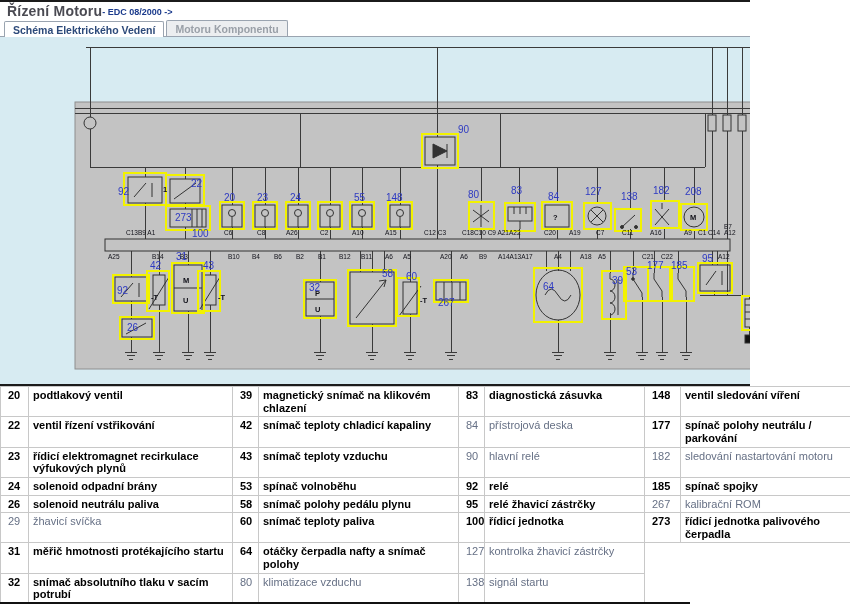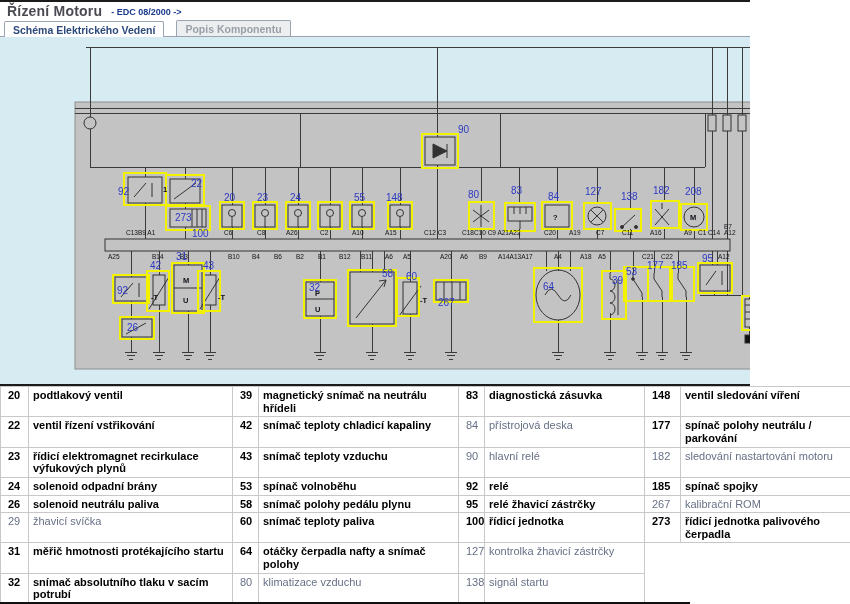--- a/index.html
+++ b/index.html
@@ -3,25 +3,25 @@
 <meta charset="utf-8">
 <style>
   * { margin:0; padding:0; box-sizing:border-box; }
   html,body { width:850px; height:604px; overflow:hidden; background:#fff;
               font-family:"Liberation Sans", sans-serif; }
   .app { width:750px; height:604px; border-top:2px solid #1b1b1b;
          display:flex; flex-direction:column; position:relative; background:#fff; }
 
   .header { height:20px; display:flex; align-items:center; padding-left:7px; background:#fff; }
   .title { font-size:14px; font-weight:bold; color:#4a4a52; letter-spacing:.2px; }
-  .subtitle { font-size:9px; font-weight:bold; color:#1a3a8c; margin-left:9px; margin-top:3px; }
+  .subtitle { font-size:9px; font-weight:bold; color:#1a3a8c; margin-top:3px; }
 
   .tabbar { height:19px; display:flex; align-items:flex-end; padding-left:4px;
             background:#fff; border-bottom:1px solid #9aa4b0; }
-  .tab { font-size:10.5px; font-weight:bold; padding:2px 8px 1px; margin-right:12px;
+  .tab { font-size:10.5px; font-weight:bold; padding:2px 8px 1px; margin-right:2px;
          border:1px solid #9aa4b0; border-bottom:none; border-radius:2px 2px 0 0;
          white-space:nowrap; cursor:default; }
   .tab.active   { background:#fff; color:#2d4a7a; position:relative; top:1px; }
   .tab.normal   { background:#e7eaee; color:#2d4a7a; }
   .tab.disabled { background:#eceef0; color:#9aa0a8; }
 
   .content { height:392px; background:#d7ebf2; position:relative; overflow:hidden; }
   .content svg { display:block; }
   svg text { font-family:"Liberation Sans", sans-serif; }
   text.cnum { font-size:10px; fill:#2e3ac2; }
@@ -45,21 +45,21 @@
 
 <div class="app">
 
   <div class="header">
     <span class="title">Řízení Motoru</span>
     <span class="subtitle">- EDC 08/2000 -&gt;</span>
   </div>
 
   <div class="tabbar">
     <span class="tab active">Schéma Elektrického Vedení</span>
-    <span class="tab disabled">Popis Komponentu</span>
+    <span class="tab disabled">Motoru Komponentu</span>
   </div>
 
   <div class="content">
     <svg width="850" height="392" viewBox="0 0 850 392">
 
       <rect x="75" y="65" width="760" height="267" fill="#c3c3c3" stroke="#8e8e8e"></rect>
 
       <g stroke="#3a3a3a" stroke-width="1" fill="none" shape-rendering="crispEdges">
         <path d="M86,10 H846 M90,10 V80 M90,92 V130 M437,10 V100 M437,128 V202
                  M712,10 V78 M712,94 V228 M727,10 V78 M727,94 V258 M742,10 V78 M742,94 V258
@@ -404,21 +404,21 @@
       <col style="width:26px">
         <col style="width:160px">
       <col style="width:36px">
         <col style="width:170px">
     </colgroup>
     <tbody>
         <tr>
           <td class="num b">20</td>
           <td class="desc b">podtlakový ventil</td>
           <td class="num b">39</td>
-          <td class="desc b">magnetický snímač na neutrálu hřídeli</td>
+          <td class="desc b">magnetický snímač na klikovém chlazení</td>
           <td class="num b">83</td>
           <td class="desc b">diagnostická zásuvka</td>
           <td class="num b">148</td>
           <td class="desc b">ventil sledování víření</td>
         </tr>
         <tr>
           <td class="num b">22</td>
           <td class="desc b">ventil řízení vstřikování</td>
           <td class="num b">42</td>
           <td class="desc b">snímač teploty chladicí kapaliny</td>

